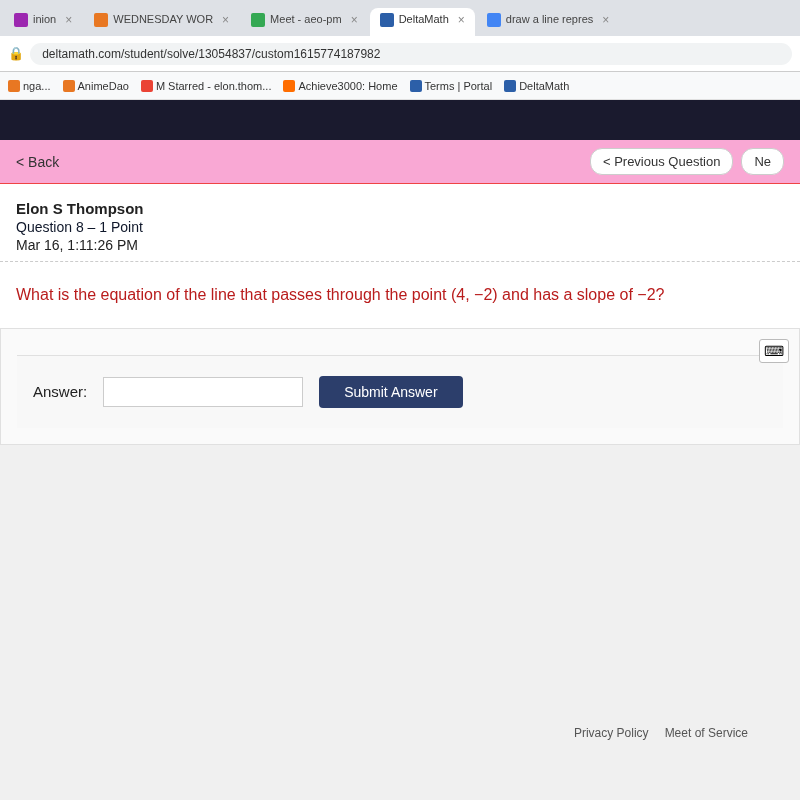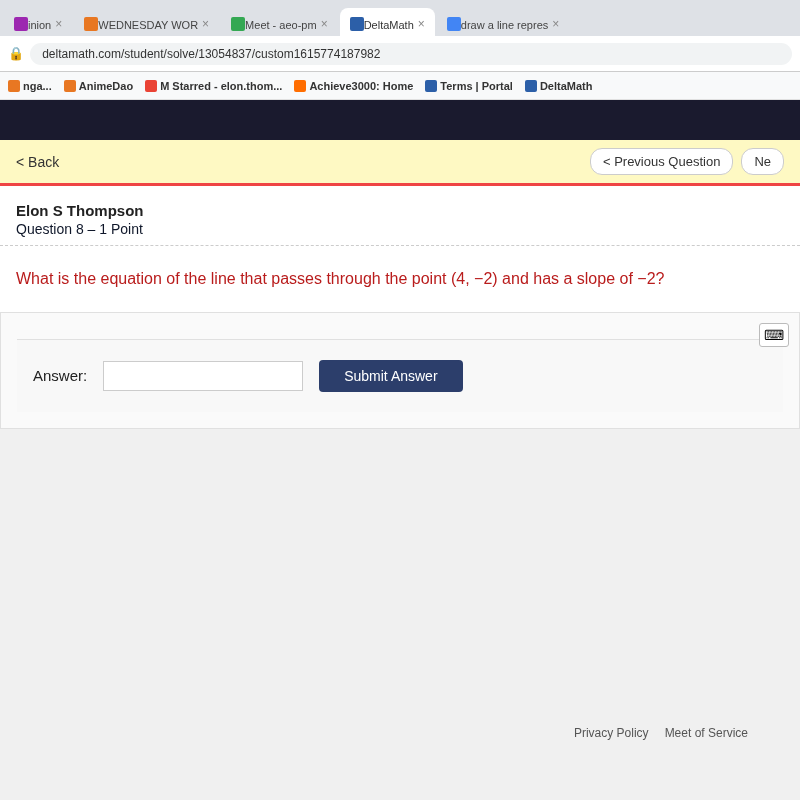--- a/index.html
+++ b/index.html
@@ -23,27 +23,28 @@
       align-items: flex-end;
       padding: 6px 0 0 0;
       background: #dee1e6;
       height: 36px;
       gap: 2px;
       padding-left: 4px;
     }
 
     .tab {
       display: flex;
-      align-items: flex-end;
+      align-items: flex-start;
       padding: 5px 10px;
       background: #dee1e6;
       border-radius: 8px 8px 0 0;
       font-size: 11px;
       color: #444;
       height: 28px;
+      gap: 5px;
       cursor: pointer;
       white-space: nowrap;
       max-width: 160px;
       overflow: hidden;
     }
 
     .tab.active {
       background: #ffffff;
       color: #333;
     }
@@ -106,21 +107,20 @@
       color: #333;
       overflow: hidden;
     }
 
     .bookmark-item {
       display: flex;
       align-items: center;
       gap: 3px;
       white-space: nowrap;
       cursor: pointer;
-      font-weight: bold;
     }
 
     .bookmark-favicon {
       width: 12px;
       height: 12px;
       border-radius: 2px;
     }
 
     
     .app-header {
@@ -133,22 +133,22 @@
       background: #ffffff;
       padding: 0;
       width: 100%;
     }
 
     .nav-bar {
       display: flex;
       align-items: center;
       justify-content: space-between;
       padding: 8px 16px;
-      background: #fef9c3;
-      border-bottom: 3px solid #ef4444;
+      background: #f9a8d4;
+      border-bottom: 1px solid #ef4444;
     }
 
     .nav-left {
       display: flex;
       align-items: center;
       gap: 8px;
     }
 
     .back-btn {
       border: none;
@@ -369,20 +369,21 @@
       <span>Ne</span>
     </button>
   </div>
 </div>
 
 <div class="content-area">
 
   <div class="question-info">
     <div class="student-name">Elon S Thompson</div>
     <div class="question-meta">Question 8 – 1 Point</div>
+    <div class="question-date">Mar 16, 1:11:26 PM</div>
   </div>
 
   <div class="question-body">
     <span>What is the equation of the line that passes through the point (4, −2) and has a slope of −2?</span>
   </div>
 
   <div class="answer-area-wrapper">
     <div class="keyboard-toggle">⌨</div>
     <div class="answer-area">
       <span class="answer-label">Answer:</span>

